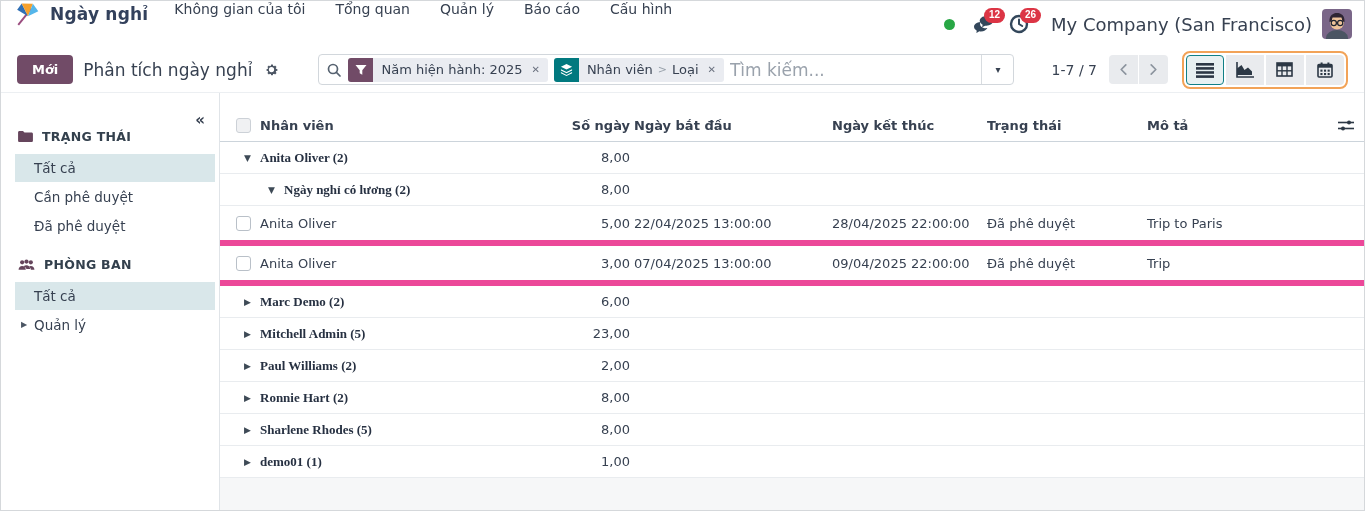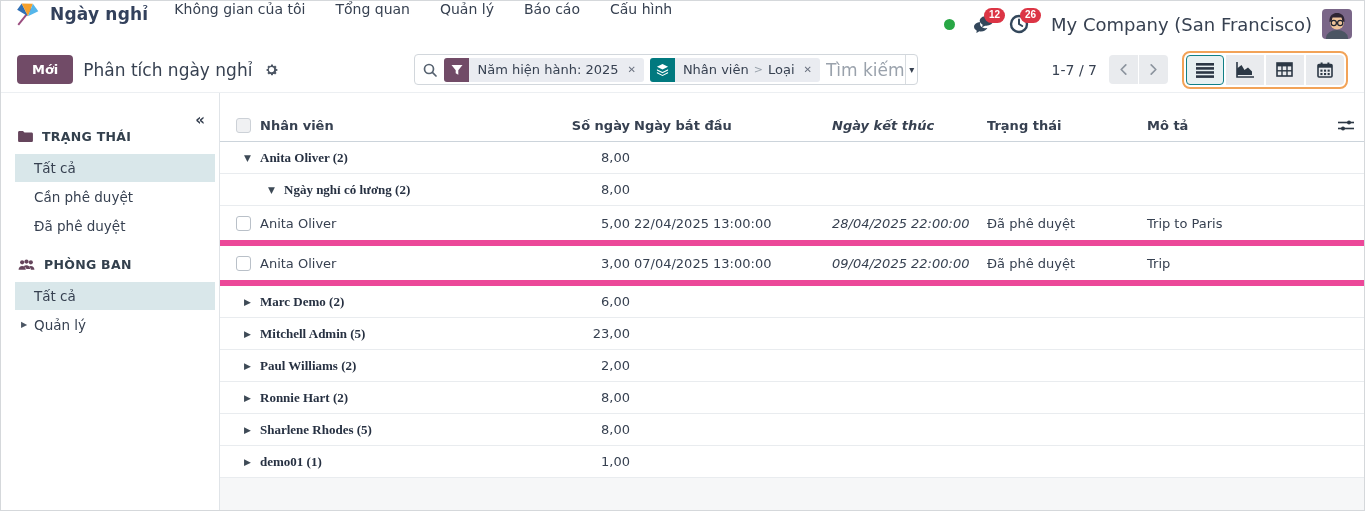--- a/index.html
+++ b/index.html
@@ -20,21 +20,21 @@
   .company { font-size:18px; color:#374151; margin:0 10px 0 14px; white-space:nowrap; cursor:pointer; }
   .avatar { width:30px; height:30px; border-radius:4px; overflow:hidden; display:block; cursor:pointer; }
 
   
   .control-panel { height:46px; flex:0 0 46px; display:flex; align-items:center; padding:0 16px; border-bottom:1px solid #eceff2; background:#fff; }
   .cp-left { display:flex; align-items:center; gap:10px; }
   .btn-new { background:#714B67; color:#fff; border:none; border-radius:4px; font-size:13px; font-weight:700; padding:7px 15px; cursor:pointer; font-family:inherit; }
   .cp-title { font-size:17px; color:#374151; white-space:nowrap; }
   .gear-btn { border:none; background:transparent; cursor:pointer; display:flex; align-items:center; padding:2px; }
 
-  .searchbar { margin-left:auto; width:504px; height:31px; border:1px solid #d2d7dc; border-radius:4px; display:flex; align-items:center; background:#fff; padding-left:8px; cursor:text; }
+  .searchbar { margin-left:auto; width:696px; height:31px; border:1px solid #d2d7dc; border-radius:4px; display:flex; align-items:center; background:#fff; padding-left:8px; cursor:text; }
   .search-mag { display:flex; align-items:center; margin-right:7px; }
   .facet { display:flex; align-items:center; background:#eaecf1; border-radius:3px; height:24px; margin-right:6px; flex:0 0 auto; }
   .facet-icon { width:25px; height:24px; border-radius:3px 0 0 3px; display:flex; align-items:center; justify-content:center; }
   .facet-icon.purple { background:#714B67; }
   .facet-icon.teal { background:#01797f; }
   .facet-label { font-size:13px; color:#374151; padding:0 7px 0 8px; white-space:nowrap; display:flex; align-items:center; }
   .facet-label .sep { color:#98a1ab; font-size:11px; margin:0 5px; }
   .facet-x { font-size:10px; color:#6b7280; padding:0 8px 0 2px; cursor:pointer; }
   .searchbar input { flex:1 1 auto; min-width:40px; border:none; outline:none; font-size:17px; color:#374151; font-family:inherit; background:transparent; }
   .searchbar input::placeholder { color:#9aa2ac; }
@@ -64,21 +64,21 @@
 
   
   .list-area { flex:1 1 auto; display:flex; flex-direction:column; padding-top:16px; min-width:0; background:#fff; }
   .trow, .thead { display:flex; align-items:center; width:100%; }
   .thead { height:33px; border-bottom:1px solid #ccd4db; }
   .th { font-size:13px; font-weight:700; color:#374151; white-space:nowrap; cursor:pointer; }
   .c-sel   { width:36px;  flex:0 0 36px;  padding-left:16px; display:flex; align-items:center; }
   .c-name  { width:300px; flex:0 0 300px; padding-left:4px; }
   .c-days  { width:74px;  flex:0 0 74px;  text-align:right; }
   .c-start { width:198px; flex:0 0 198px; padding-left:4px; }
-  .c-end   { width:155px; flex:0 0 155px; padding-left:4px;font-style:italic; }
+  .c-end   { width:155px; flex:0 0 155px; padding-left:4px; }
   .c-status{ width:160px; flex:0 0 160px; padding-left:4px; }
   .c-desc  { width:185px; flex:0 0 185px; padding-left:4px; }
   .c-gear  { flex:1 1 auto; display:flex; justify-content:flex-end; padding-right:10px; }
   .checkbox { width:15px; height:15px; border:1px solid #b9c0c8; border-radius:3px; background:#fff; display:inline-block; cursor:pointer; }
   .thead .checkbox { background:#f0f1f3; border-color:#ccd1d7; }
   .row-group { height:32px; border-bottom:1px solid #e9ecef; cursor:pointer; }
   .row-record { height:40px; border-bottom:6px solid #ec4899; cursor:pointer;justify-content:space-between; }
   .c-group { width:336px; flex:0 0 336px; display:flex; align-items:center; white-space:nowrap; overflow:hidden; }
   .c-group .caret { font-size:9px; color:#3e4a56; width:16px; flex:0 0 16px; }
   .gname { font-size:13px; font-weight:700; color:#273142;font-family:Liberation Serif, serif; }

